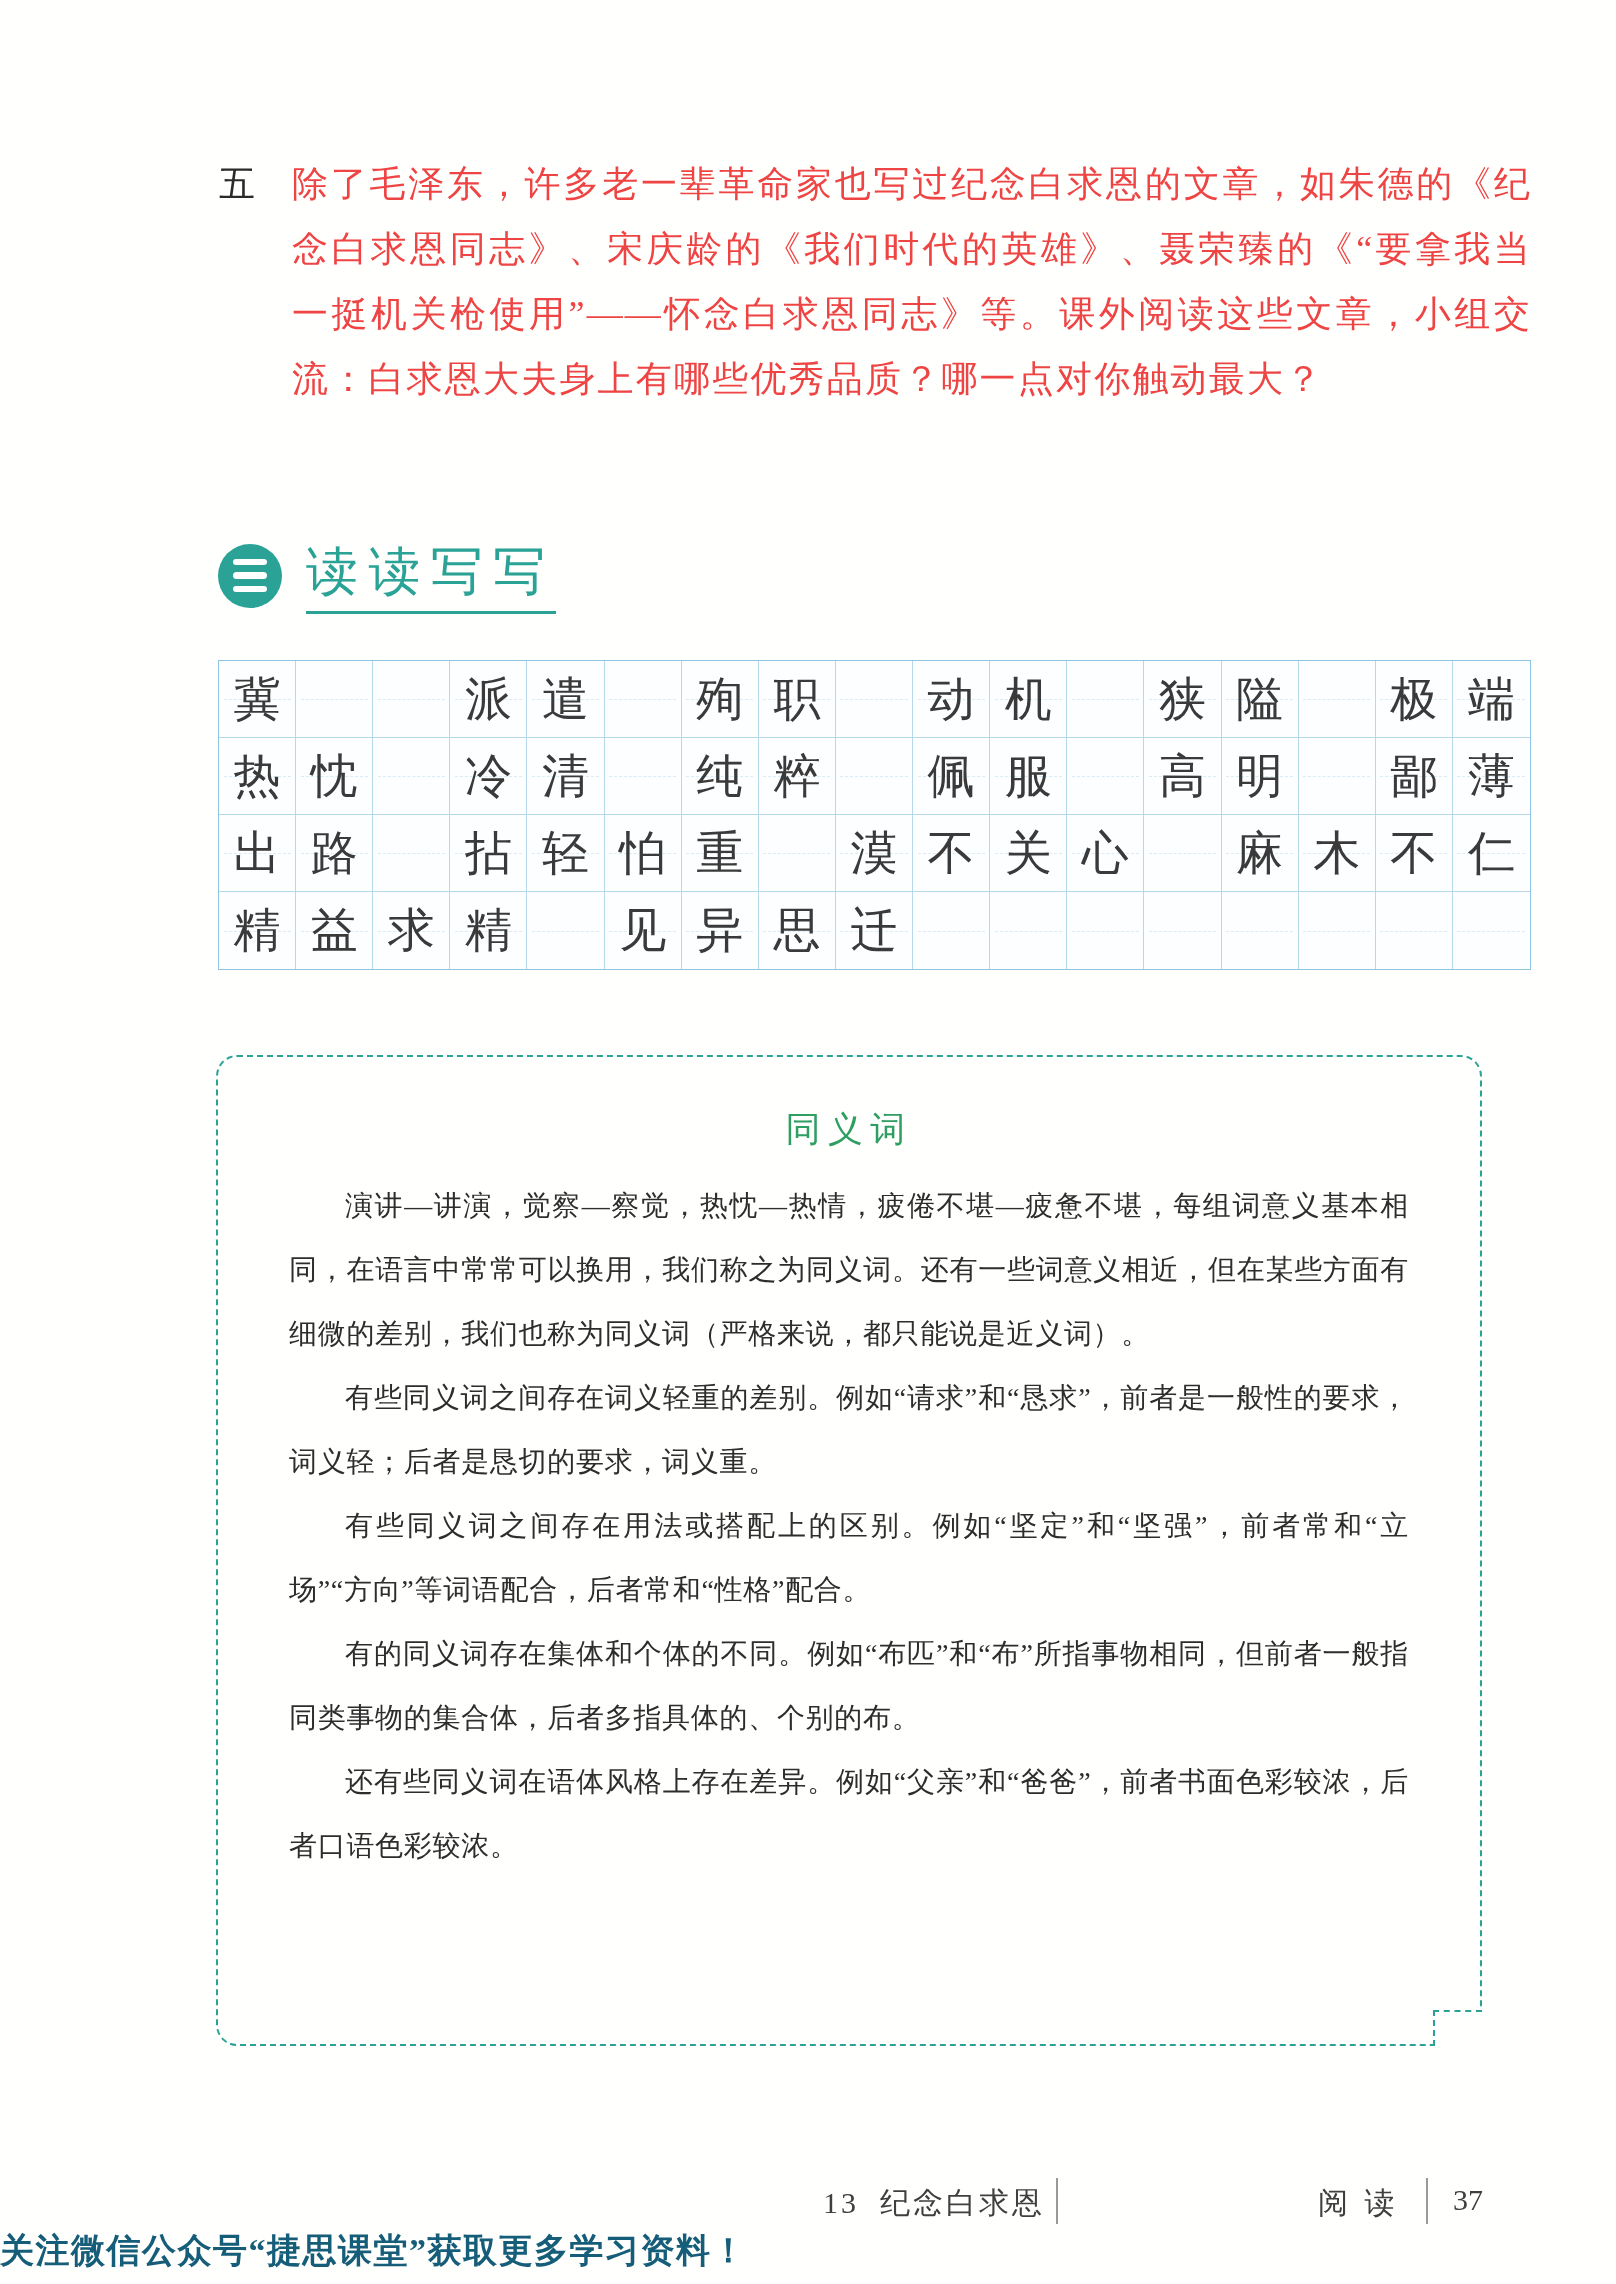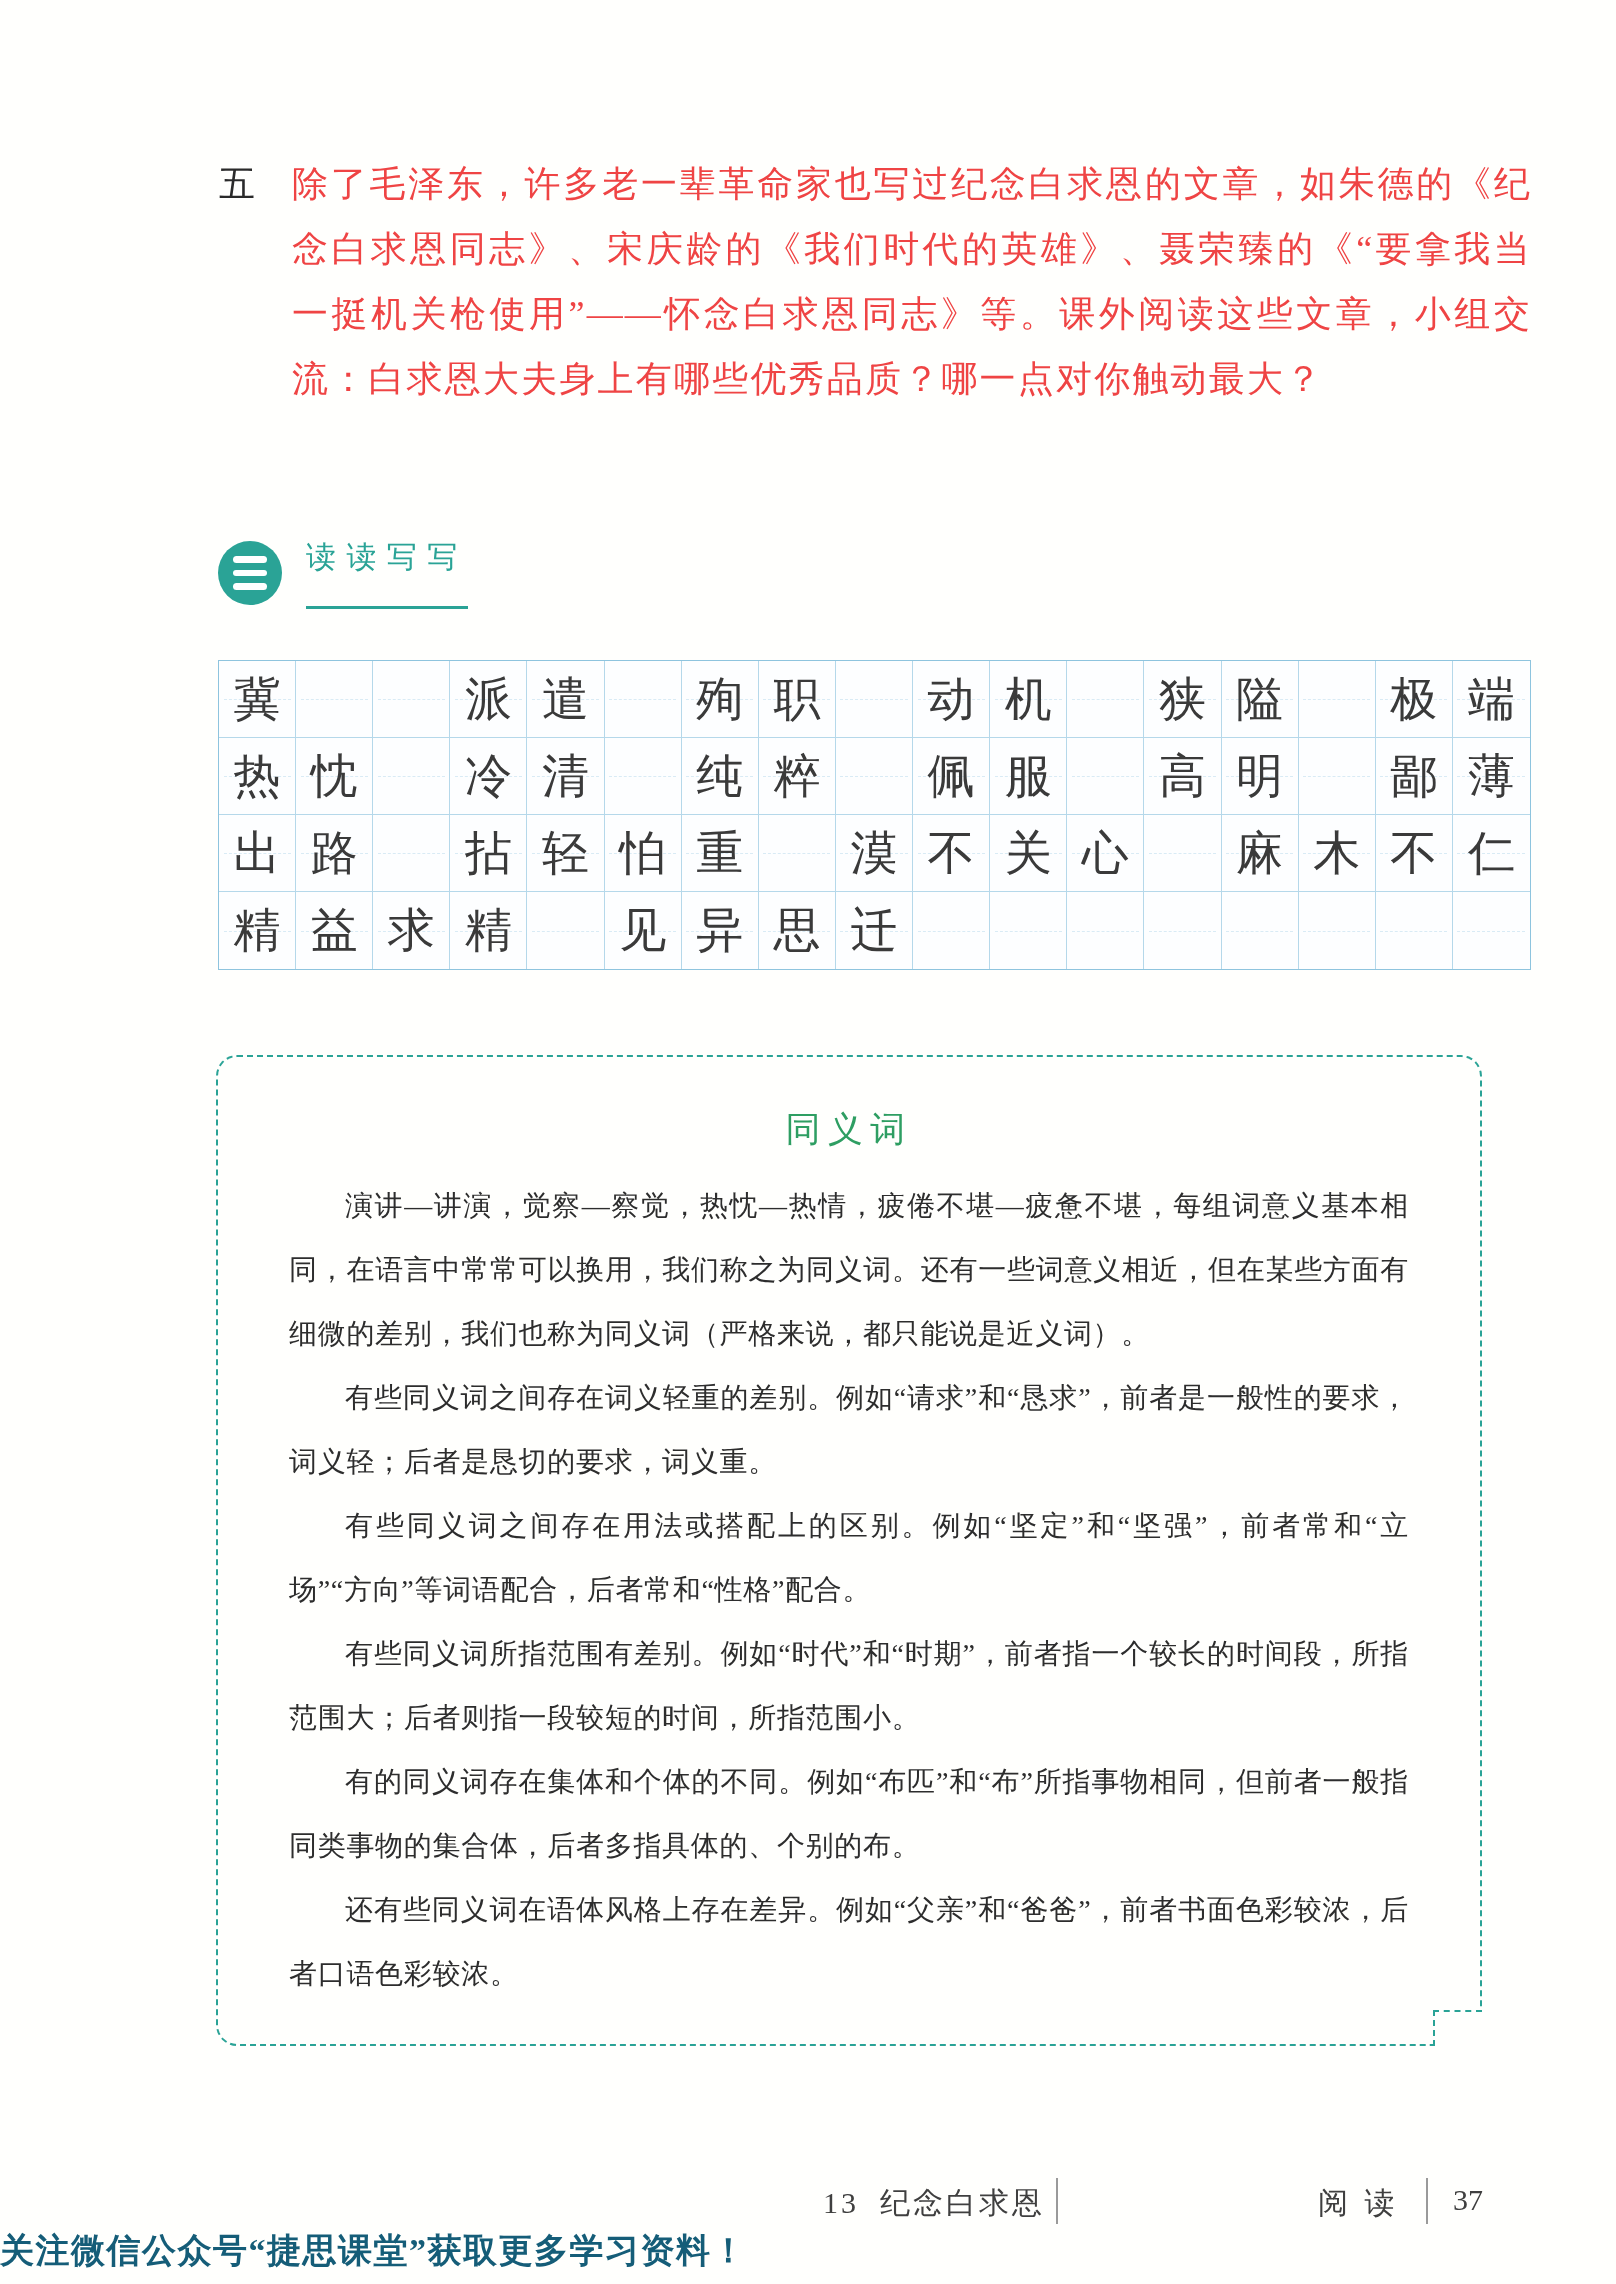--- a/index.html
+++ b/index.html
@@ -34,23 +34,23 @@
     display:flex; align-items:center; gap:24px;
   }
   .icon-circle {
     width:64px; height:64px; border-radius:50%;
     background:var(--accent,#2aa396);
     display:flex; flex-direction:column; justify-content:center; align-items:center; gap:6.7px;
     flex-shrink:0;
   }
   .icon-circle .bar { width:34px; height:6.7px; background:#ffffff; border-radius:3.7px; }
   .section-title {
-    font-size:30px; color:var(--accent,#2aa396);
+    font-size:52px; color:var(--accent,#2aa396);
     letter-spacing:10.4px;
-    padding-bottom:28px;
+    padding-bottom:4px;
     border-bottom:3.7px solid var(--accent,#2aa396);
   }
 
   
   .word-grid {
     position:absolute; top:660px; left:218px; width:1313px;
     border:1.5px solid var(--gridline,#8ec4de);
     display:grid;
     background:#fdfeff;
   }
@@ -341,21 +341,20 @@
         <span></span>
       </div>
     </div>
 
   <div class="synonym-box">
     <div class="box-title">同义词</div>
     <div id="synonym-paras">
         <p class="syn-p">演讲—讲演，觉察—察觉，热忱—热情，疲倦不堪—疲惫不堪，每组词意义基本相同，在语言中常常可以换用，我们称之为同义词。还有一些词意义相近，但在某些方面有细微的差别，我们也称为同义词（严格来说，都只能说是近义词）。</p>
         <p class="syn-p">有些同义词之间存在词义轻重的差别。例如“请求”和“恳求”，前者是一般性的要求，词义轻；后者是恳切的要求，词义重。</p>
         <p class="syn-p">有些同义词之间存在用法或搭配上的区别。例如“坚定”和“坚强”，前者常和“立场”“方向”等词语配合，后者常和“性格”配合。</p>
-        <p class="syn-p">有些同义词所指范围有差别。例如“时代”和“时期”，前者指一个较长的时间段，所指范围大；后者则指一段较短的时间，所指范围小。</p>
         <p class="syn-p">有的同义词存在集体和个体的不同。例如“布匹”和“布”所指事物相同，但前者一般指同类事物的集合体，后者多指具体的、个别的布。</p>
         <p class="syn-p">还有些同义词在语体风格上存在差异。例如“父亲”和“爸爸”，前者书面色彩较浓，后者口语色彩较浓。</p>
       </div>
     <div class="box-notch"></div>
   </div>
 
   <div class="footer">
     <span class="lesson">13  纪念白求恩</span>
     <span class="vbar vbar1"></span>
     <span class="section-name">阅 读</span>

